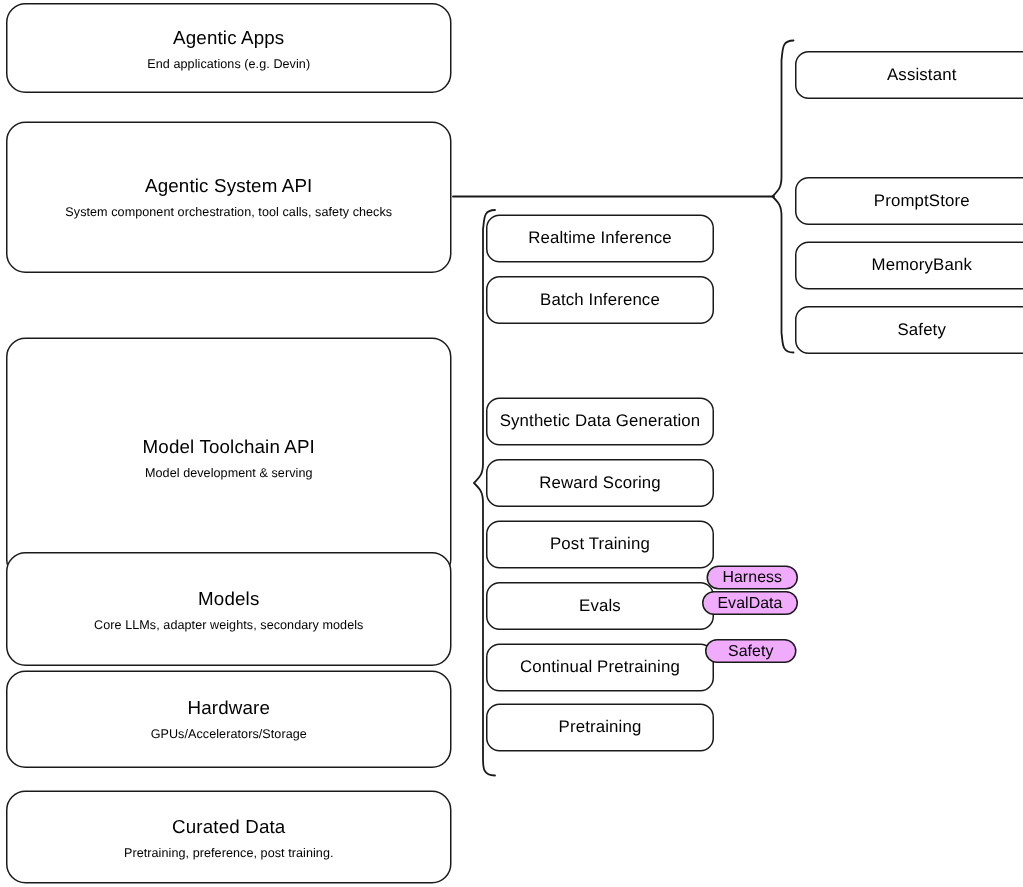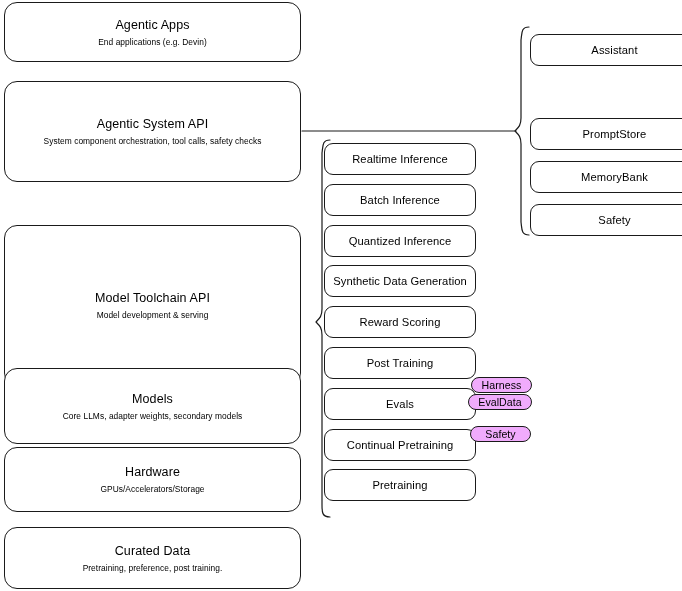--- a/index.html
+++ b/index.html
@@ -152,23 +152,20 @@
     <div class="title">Curated Data</div>
     <div class="subtitle">Pretraining, preference, post training.</div>
   </div>
 
   <div class="node chip mid" style="top:143px;">
     <span>Realtime Inference</span>
   </div>
   <div class="node chip mid" style="top:184px;">
     <span>Batch Inference</span>
   </div>
-  <div class="node chip mid" style="top:225px;">
-    <span>Quantized Inference</span>
-  </div>
   <div class="node chip mid" style="top:265px;">
     <span>Synthetic Data Generation</span>
   </div>
   <div class="node chip mid" style="top:306px;">
     <span>Reward Scoring</span>
   </div>
   <div class="node chip mid" style="top:347px;">
     <span>Post Training</span>
   </div>
   <div class="node chip mid" style="top:388px;">

